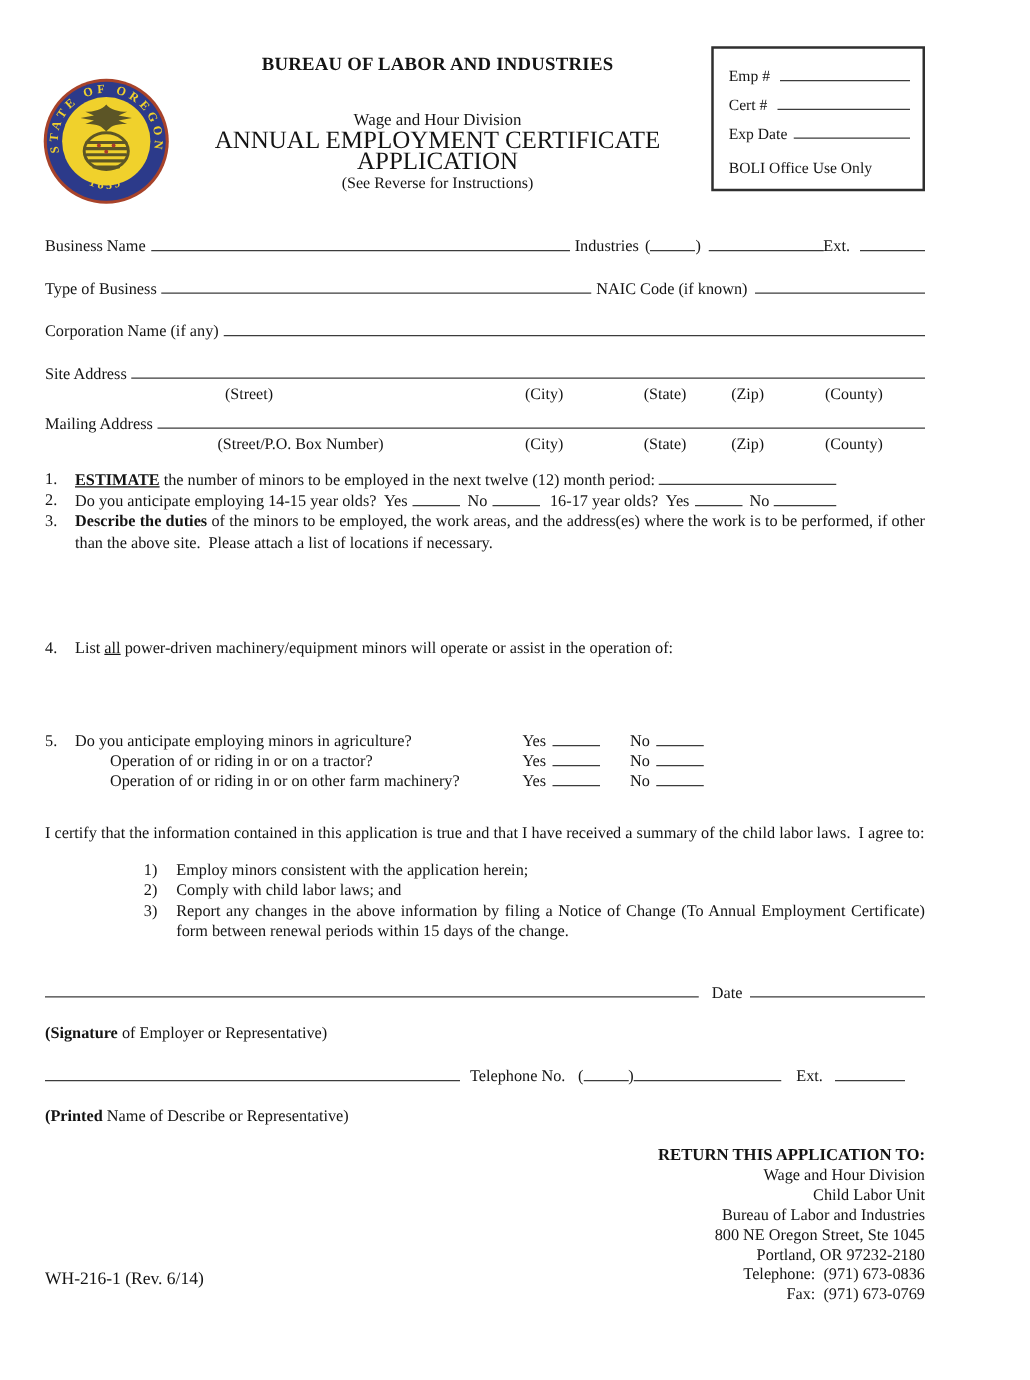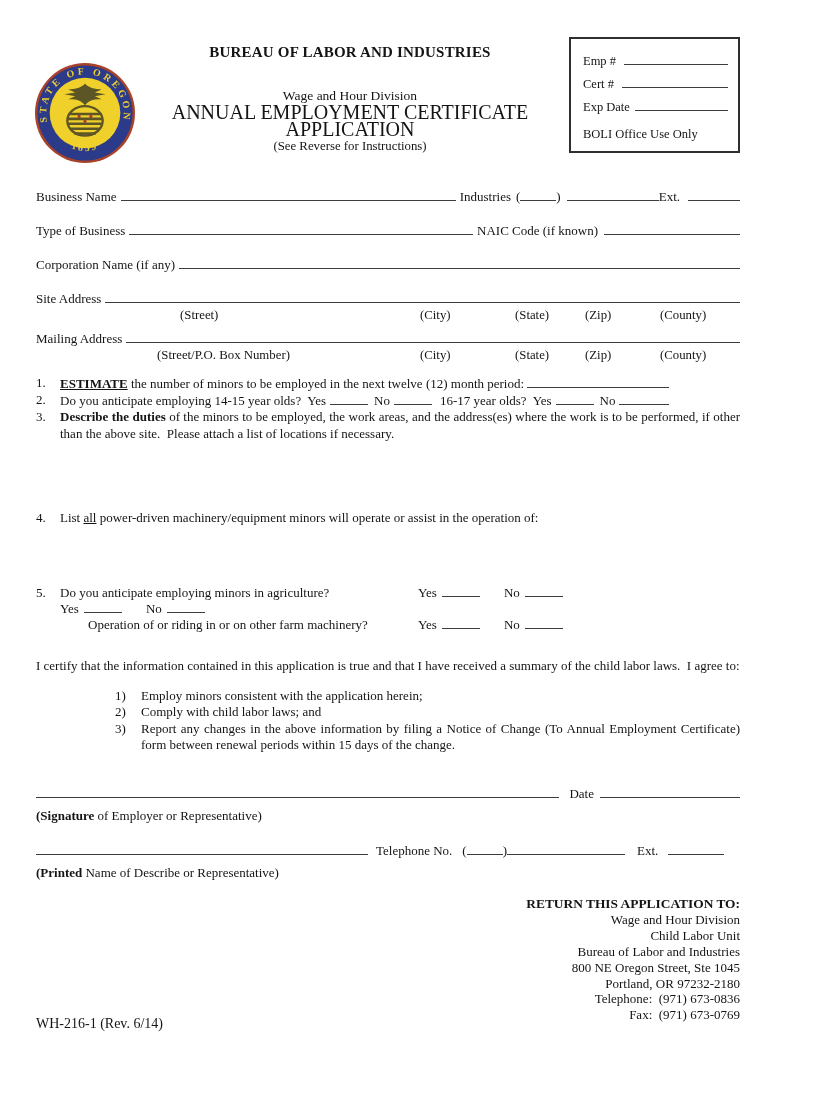--- a/index.html
+++ b/index.html
@@ -54,21 +54,21 @@
   .est { font-weight:bold; text-decoration:underline; }
 
   .q5row { display:flex; align-items:baseline; padding-left:24px; height:16px; }
   .q5label { flex:0 0 358px; box-sizing:border-box; }
   .q5label.sub { padding-left:28px; }
   .q5gap { display:inline-block; width:24px; }
 
   .agree { margin-left:79px; margin-right:0; }
   .agree .qnum { flex:0 0 26px; }
 
-  .caption { margin-top:6px; }
+  .caption { margin-top:16px; }
 
   .return-block { text-align:right; }
   .return-head { font-weight:bold; font-size:13.4px; line-height:17px; }
   .return-line { font-size:13px; line-height:15.8px; }
 
   .form-footer { position:absolute; left:36px; top:1016px; font-size:14px; }
 </style>
 </head>
 <body>
 
@@ -159,21 +159,21 @@
       <span style="left:479px">(State)</span>
       <span style="left:549px">(Zip)</span>
       <span style="left:624px">(County)</span>
     </div>
 
     <div class="row mt7">
       <span class="lbl">Mailing Address</span>
       <span class="bflex" style="margin-right:0"></span>
     </div>
     <div class="subrow">
-      <span style="left:121px">(Street/P.O. Box Number)</span>
+      <span style="left:138px">(Street/P.O. Box Number)</span>
       <span style="left:384px">(City)</span>
       <span style="left:479px">(State)</span>
       <span style="left:549px">(Zip)</span>
       <span style="left:624px">(County)</span>
     </div>
 
     <div class="qrow mt12">
       <span class="qnum">1.</span>
       <p class="qtext pre"><b class="est">ESTIMATE</b><span> the number of minors to be employed in the next twelve (12) month period:</span> <span class="blank w142"></span></p>
     </div>
@@ -196,20 +196,21 @@
     <div class="mt58">
       <div class="q5row" style="padding-left:0">
         <span class="q5label" style="flex-basis:382px"><span class="qnum" style="display:inline-block;width:24px">5.</span><span>Do you anticipate employing minors in agriculture?</span></span>
         <span>Yes</span>
         <span class="blank w38" style="margin-left:5px"></span>
         <span class="q5gap"></span>
         <span>No</span>
         <span class="blank w38" style="margin-left:5px"></span>
       </div>
       <div class="q5row">
+        <span class="q5label sub">Operation of or riding in or on a tractor?</span>
         <span>Yes</span>
         <span class="blank w38" style="margin-left:5px"></span>
         <span class="q5gap"></span>
         <span>No</span>
         <span class="blank w38" style="margin-left:5px"></span>
       </div>
       <div class="q5row">
         <span class="q5label sub">Operation of or riding in or on other farm machinery?</span>
         <span>Yes</span>
         <span class="blank w38" style="margin-left:5px"></span>

